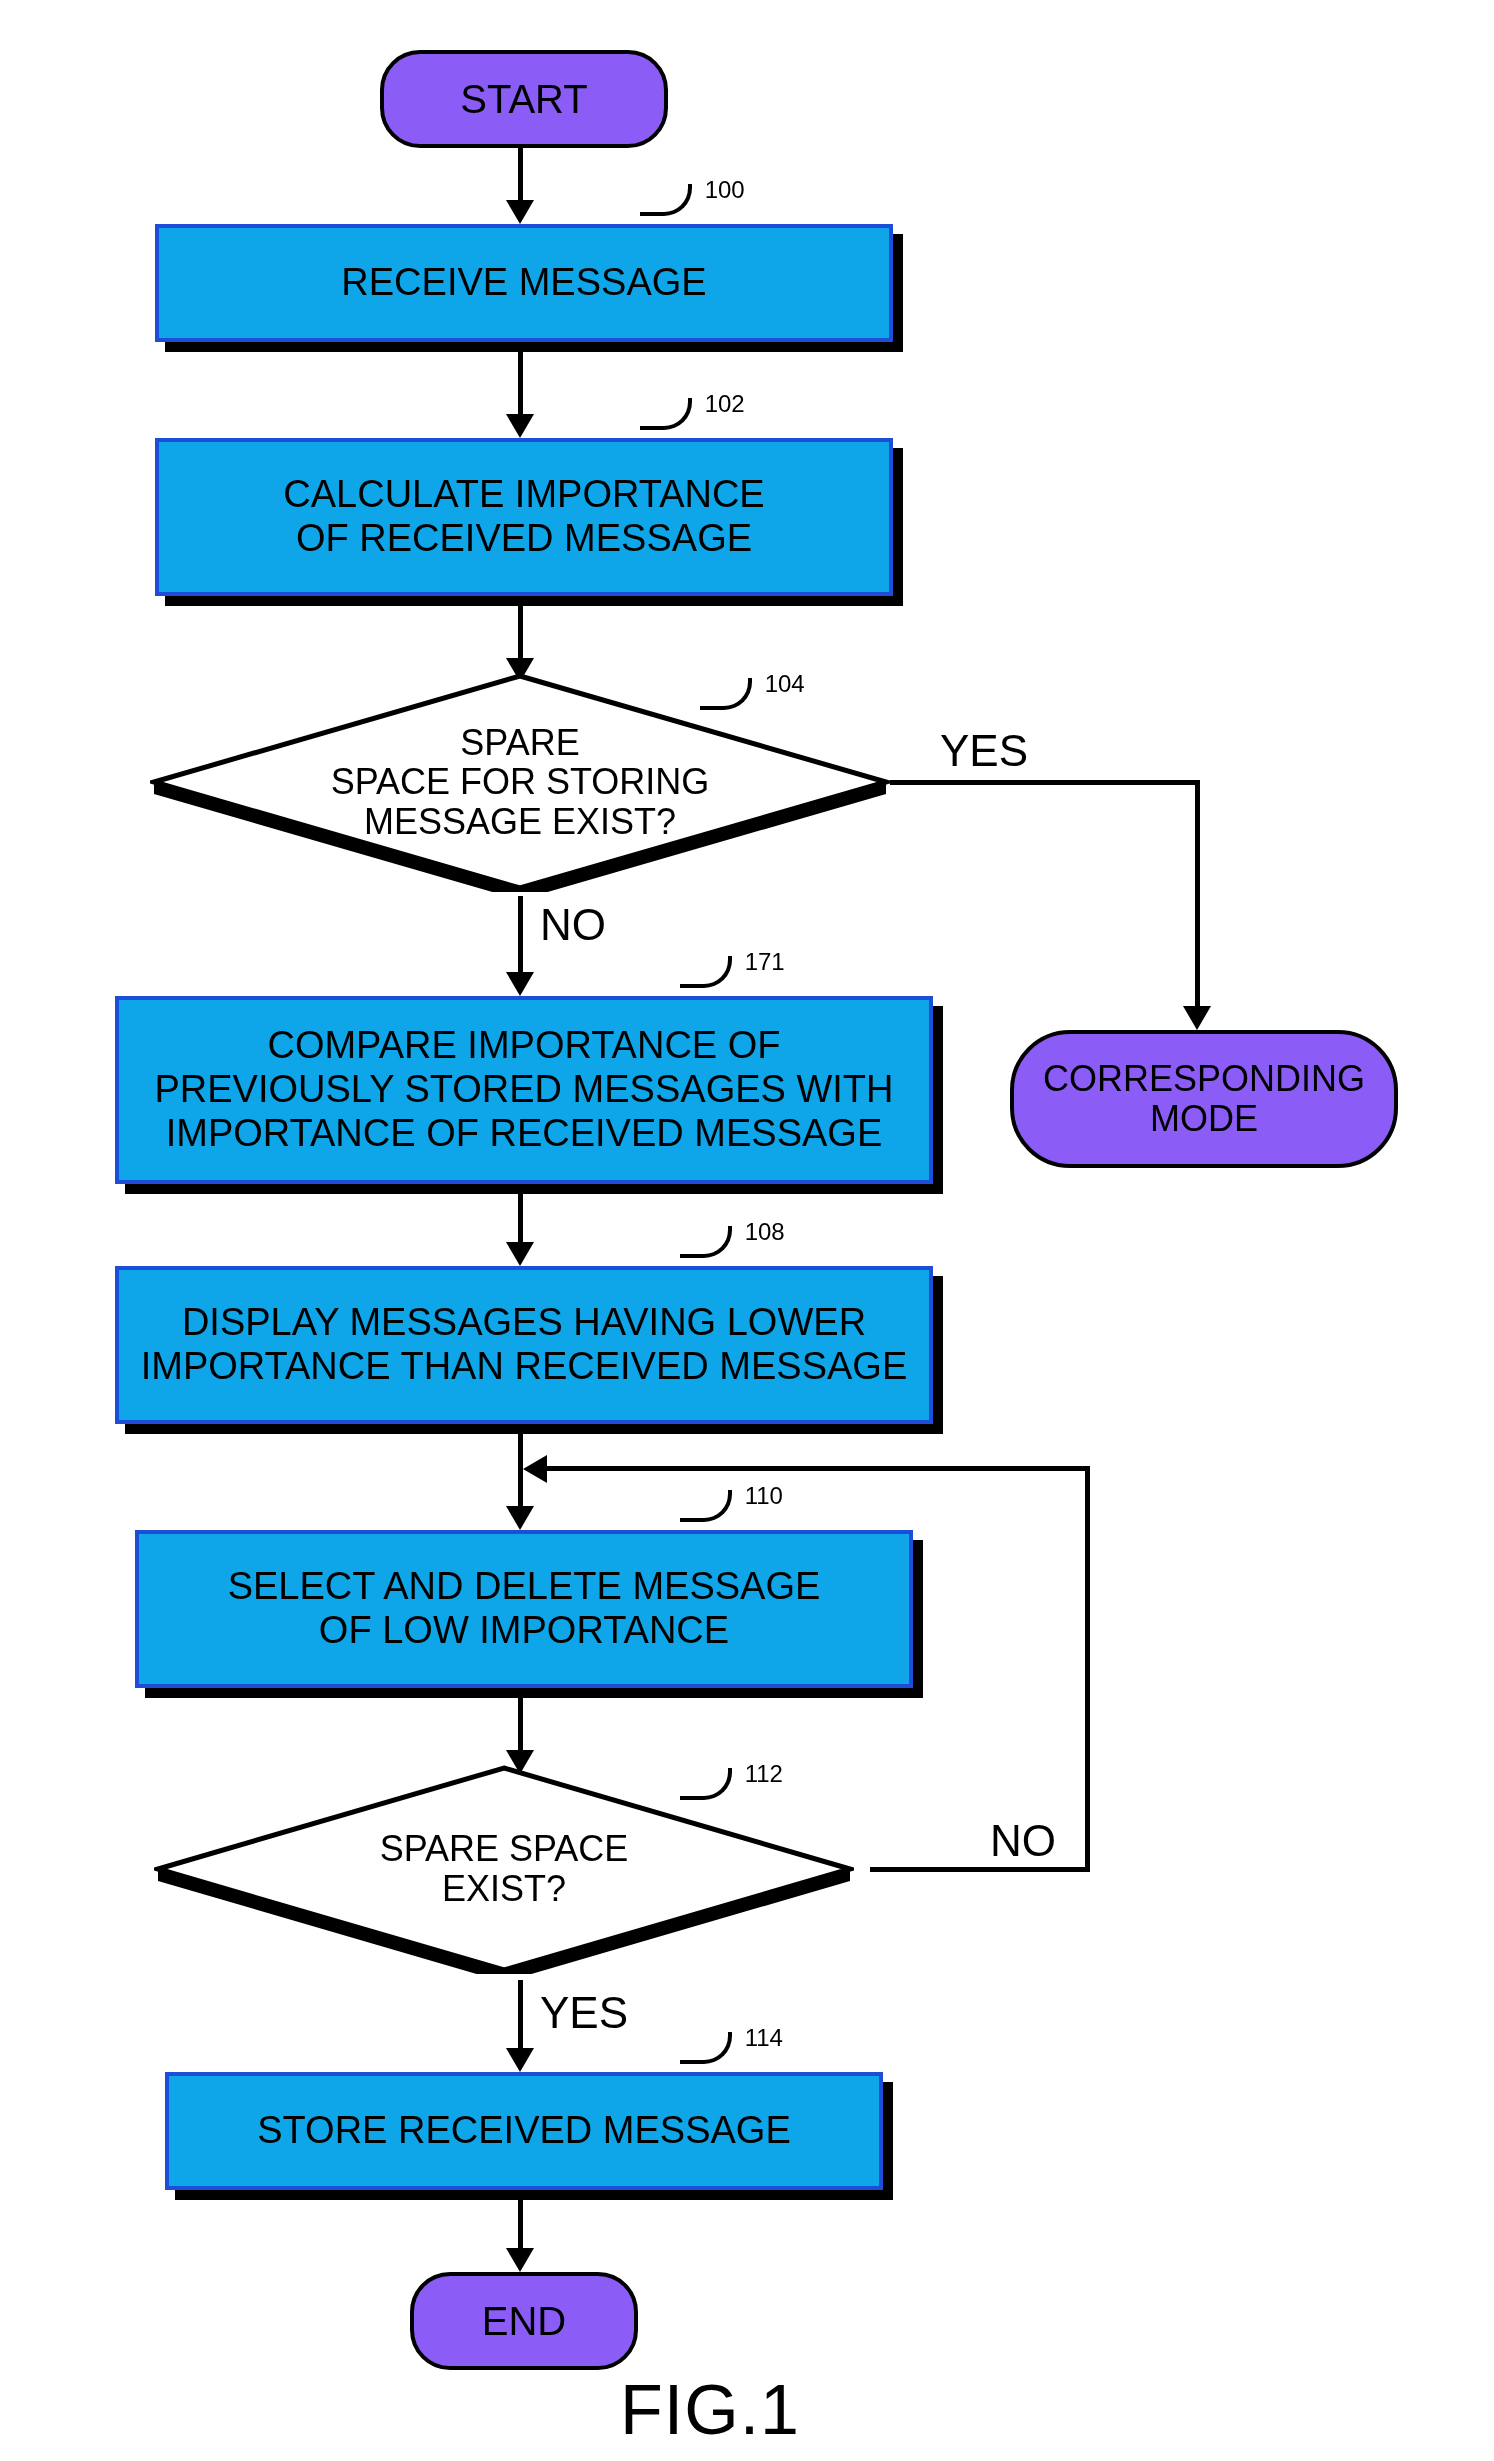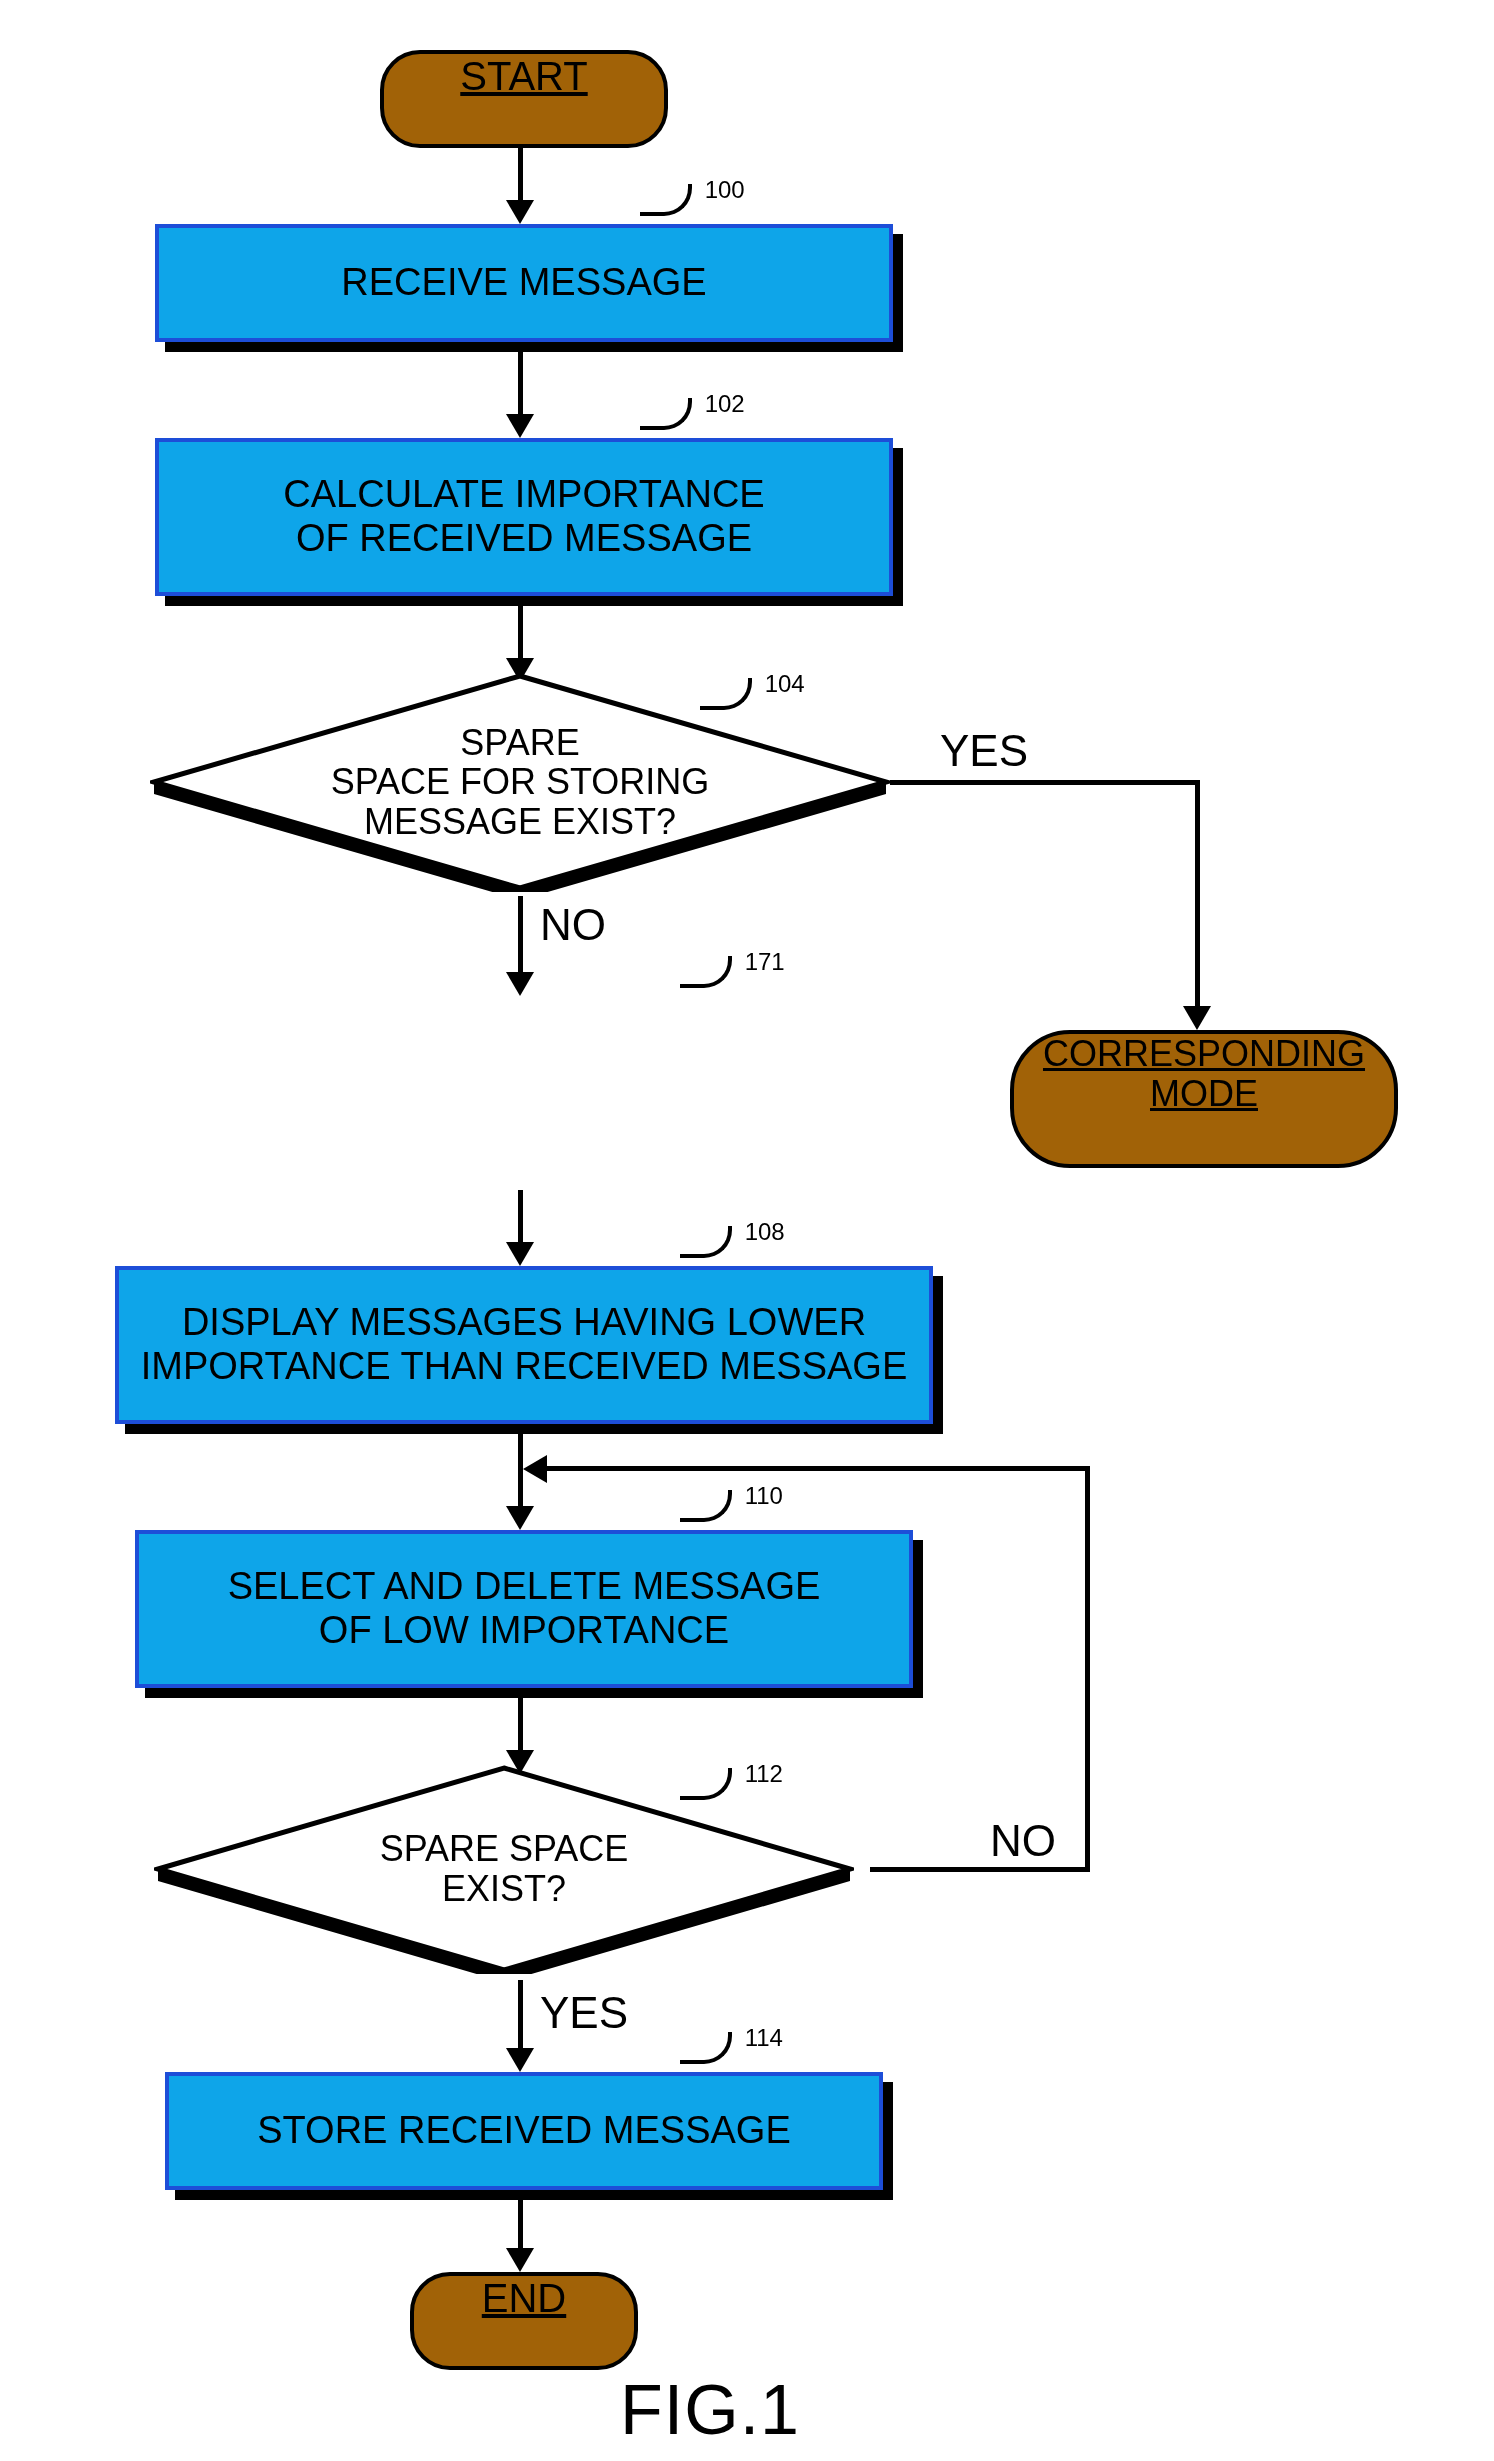--- a/index.html
+++ b/index.html
@@ -12,28 +12,27 @@
     position: relative;
     width: 1494px;
     height: 2461px;
     background: #fff;
   }
   .terminal {
     position: absolute;
     border: 4px solid #000;
     border-radius: 40px;
     display: flex;
-    align-items: flex-start;
+    align-items: center;
     justify-content: center;
     font-size: 40px;
     font-weight: 400;
-    background: #a16207;
+    background: #8b5cf6;
     text-align: center;
     line-height: 1.1;
-    text-decoration: underline;
   }
   .process {
     position: absolute;
     border: 4px solid #1d4ed8;
     background: #0ea5e9;
     display: flex;
     align-items: center;
     justify-content: center;
     font-size: 38px;
     font-weight: 400;
@@ -171,20 +170,25 @@
     <span style="white-space:pre-line;">CORRESPONDING
 MODE</span>
   </div>
 
   <div class="arrow-line" style="left:518px; top:896px; width:5px; height:80px;"></div>
   <div class="edge-label" style="left:540px; top:900px;">
     <span>NO</span>
   </div>
   <div class="arrow-head-down" style="left:506px; top:972px;"></div>
 
+  <div class="process" style="left:115px; top:996px; width:810px; height:180px;">
+    <span style="white-space:pre-line;">COMPARE IMPORTANCE OF
+PREVIOUSLY STORED MESSAGES WITH
+IMPORTANCE OF RECEIVED MESSAGE</span>
+  </div>
   <div class="ref-label" style="left:680px; top:948px;">
     <span>171</span>
   </div>
 
   <div class="arrow-line" style="left:518px; top:1190px; width:5px; height:56px;"></div>
   <div class="arrow-head-down" style="left:506px; top:1242px;"></div>
 
   <div class="process" style="left:115px; top:1266px; width:810px; height:150px;">
     <span style="white-space:pre-line;">DISPLAY MESSAGES HAVING LOWER
 IMPORTANCE THAN RECEIVED MESSAGE</span>

